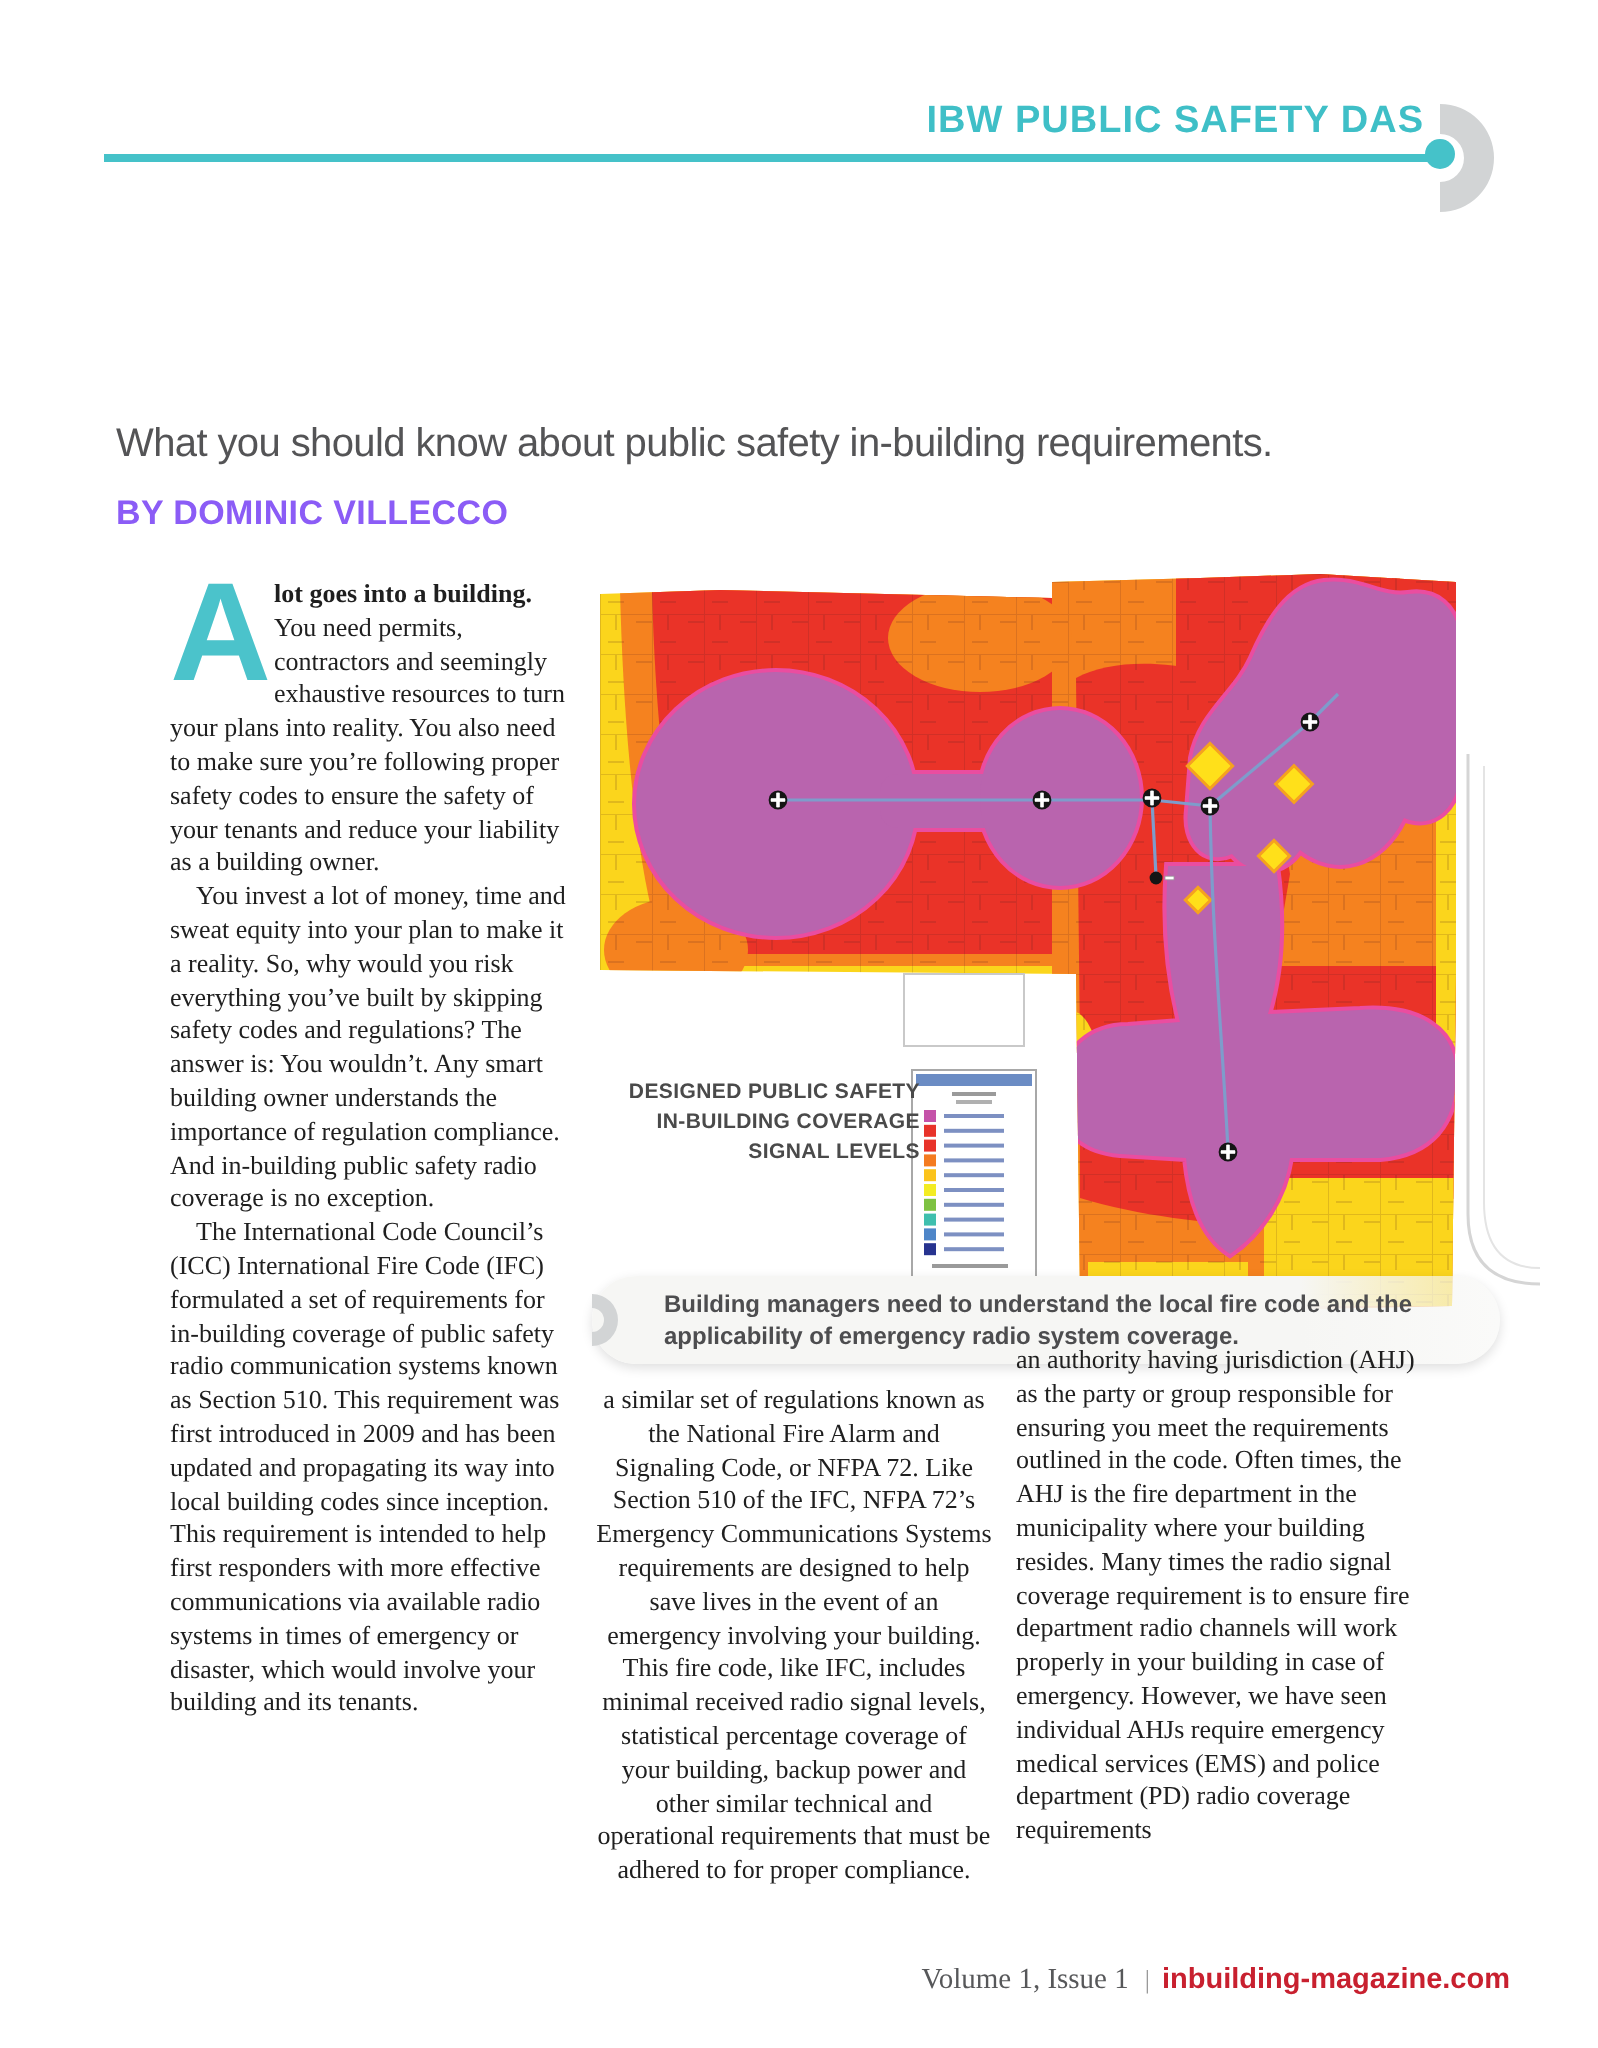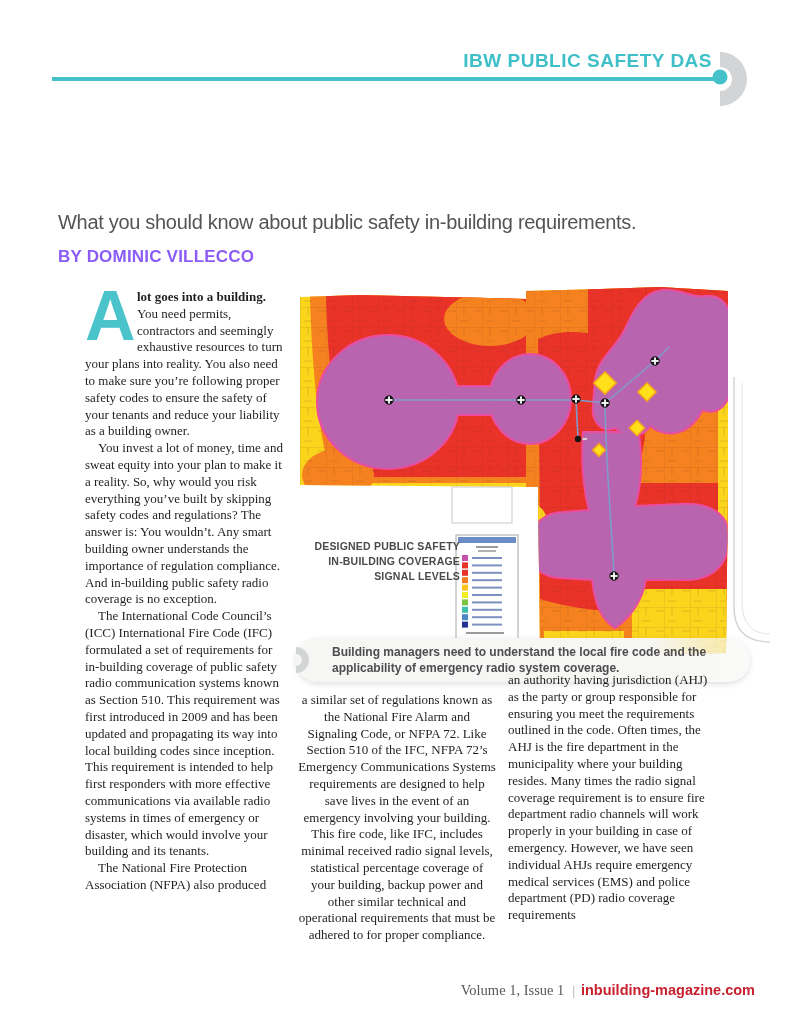--- a/index.html
+++ b/index.html
@@ -92,21 +92,20 @@
 
   <div class="subtitle">What you should know about public safety in-building requirements.</div>
   <div class="byline">BY DOMINIC VILLECCO</div>
 
   <div class="col col1">
     <p class="noindent">
       <span class="dropcap">A</span><span class="leadbold">lot goes into a building.</span><span> You need permits, contractors and seemingly exhaustive resources to turn your plans into reality. You also need to make sure you’re following proper safety codes to ensure the safety of your tenants and reduce your liability as a building owner.</span>
     </p>
     <p>You invest a lot of money, time and sweat equity into your plan to make it a reality. So, why would you risk everything you’ve built by skipping safety codes and regulations? The answer is: You wouldn’t. Any smart building owner understands the importance of regulation compliance. And in-building public safety radio coverage is no exception.</p>
     <p>The International Code Council’s (ICC) International Fire Code (IFC) formulated a set of requirements for in-building coverage of public safety radio communication systems known as Section 510. This requirement was first introduced in 2009 and has been updated and propagating its way into local building codes since inception. This requirement is intended to help first responders with more effective communications via available radio systems in times of emergency or disaster, which would involve your building and its tenants.</p>
-    <p>The National Fire Protection Association (NFPA) also produced</p>
   </div>
 
   <div class="map">
     <svg width="470" height="373" viewBox="0 0 470 373">
       <defs>
         <clipPath id="fp">
           <path d="M0,10 L60,8 L226,12 L226,4 L300,2 L360,0 L428,4 L428,200 L426,366 L330,368 L240,364 L238,200 L0,198 Z"></path>
         </clipPath>
         <pattern id="rooms" width="26" height="20" patternUnits="userSpaceOnUse">
           <path d="M0,0 H26 M0,0 V20 M8,0 V8 M18,4 H26 M4,14 H12" stroke="rgba(80,30,30,0.16)" stroke-width="1" fill="none"></path>

